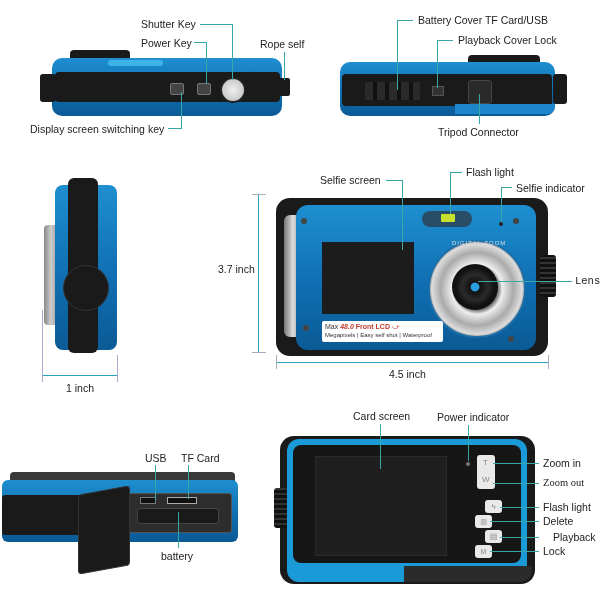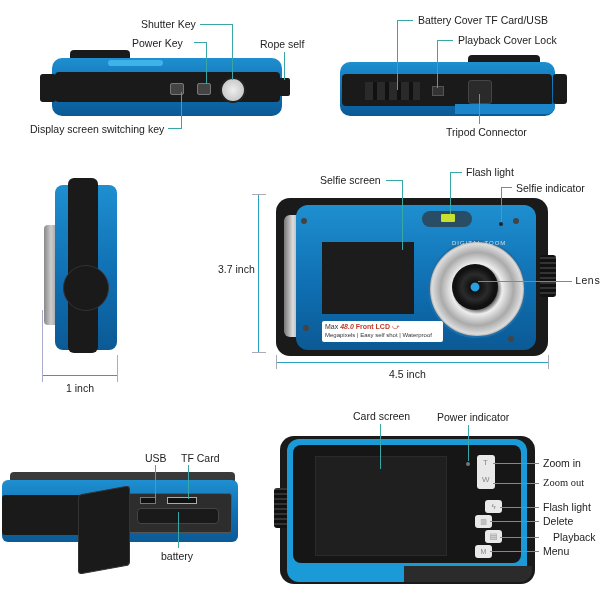--- a/index.html
+++ b/index.html
@@ -22,21 +22,21 @@
   <div class="abs black" style="left:40px;top:74px;width:16px;height:28px;border-radius:3px;"></div>
   <div class="abs black" style="left:278px;top:78px;width:12px;height:18px;border-radius:2px;"></div>
   <div class="abs" style="left:170px;top:83px;width:12px;height:10px;background:#444;border:1px solid #777;border-radius:2px;"></div>
   <div class="abs" style="left:197px;top:83px;width:12px;height:10px;background:#444;border:1px solid #777;border-radius:2px;"></div>
   <div class="abs" style="left:220px;top:77px;width:22px;height:22px;background:radial-gradient(circle,#eee,#bbb);border-radius:50%;border:2px solid #222;"></div>
 
   <span class="lbl" style="left:141px;top:18px;">Shutter Key</span>
   <div class="ln" style="left:200px;top:24px;width:32px;height:1px;"></div>
   <div class="ln" style="left:232px;top:24px;width:1px;height:56px;"></div>
 
-  <span class="lbl" style="left:132px;top:37px;">Power Key</span>
+  <span class="lbl" style="left:141px;top:37px;">Power Key</span>
   <div class="ln" style="left:194px;top:42px;width:12px;height:1px;"></div>
   <div class="ln" style="left:206px;top:42px;width:1px;height:42px;"></div>
 
   <span class="lbl" style="left:260px;top:38px;">Rope self</span>
   <div class="ln" style="left:284px;top:52px;width:1px;height:28px;"></div>
 
   <span class="lbl" style="left:30px;top:123px;">Display screen switching key</span>
   <div class="ln" style="left:168px;top:128px;width:13px;height:1px;"></div>
   <div class="ln" style="left:181px;top:92px;width:1px;height:37px;"></div>
 </div>
@@ -52,21 +52,21 @@
   <div class="abs" style="left:468px;top:80px;width:22px;height:22px;background:#2a2a2a;border:1px solid #444;border-radius:3px;"></div>
 
   <span class="lbl" style="left:418px;top:14px;">Battery Cover TF Card/USB</span>
   <div class="ln" style="left:397px;top:20px;width:16px;height:1px;"></div>
   <div class="ln" style="left:397px;top:20px;width:1px;height:70px;"></div>
 
   <span class="lbl" style="left:458px;top:34px;">Playback Cover  Lock</span>
   <div class="ln" style="left:437px;top:40px;width:16px;height:1px;"></div>
   <div class="ln" style="left:437px;top:40px;width:1px;height:48px;"></div>
 
-  <span class="lbl" style="left:438px;top:126px;margin-left:8px;">Tripod Connector</span>
+  <span class="lbl" style="left:438px;top:126px;">Tripod Connector</span>
   <div class="ln" style="left:479px;top:94px;width:1px;height:30px;"></div>
 </div>
 
 <div>
   <div class="abs" style="left:44px;top:225px;width:14px;height:100px;background:linear-gradient(90deg,#888,#ccc,#999);border-radius:4px 0 0 4px;"></div>
   <div class="abs blue" style="left:55px;top:185px;width:62px;height:165px;border-radius:8px;"></div>
   <div class="abs black" style="left:68px;top:178px;width:30px;height:175px;border-radius:6px;"></div>
   <div class="abs black" style="left:63px;top:265px;width:44px;height:44px;border-radius:50%;border:1px solid #333;"></div>
 
   <div class="dim" style="left:43px;top:375px;width:74px;height:1px;"></div>
@@ -179,15 +179,15 @@
 
   <span class="lbl" style="left:543px;top:501px;">Flash light</span>
   <div class="ln" style="left:500px;top:507px;width:39px;height:1px;"></div>
 
   <span class="lbl" style="left:543px;top:515px;">Delete</span>
   <div class="ln" style="left:490px;top:521px;width:49px;height:1px;"></div>
 
   <span class="lbl" style="left:553px;top:531px;">Playback</span>
   <div class="ln" style="left:500px;top:537px;width:39px;height:1px;"></div>
 
-  <span class="lbl" style="left:543px;top:545px;">Menu</span>
+  <span class="lbl" style="left:543px;top:545px;">Lock</span>
   <div class="ln" style="left:490px;top:551px;width:49px;height:1px;"></div>
 </div>
 
 </body></html>

